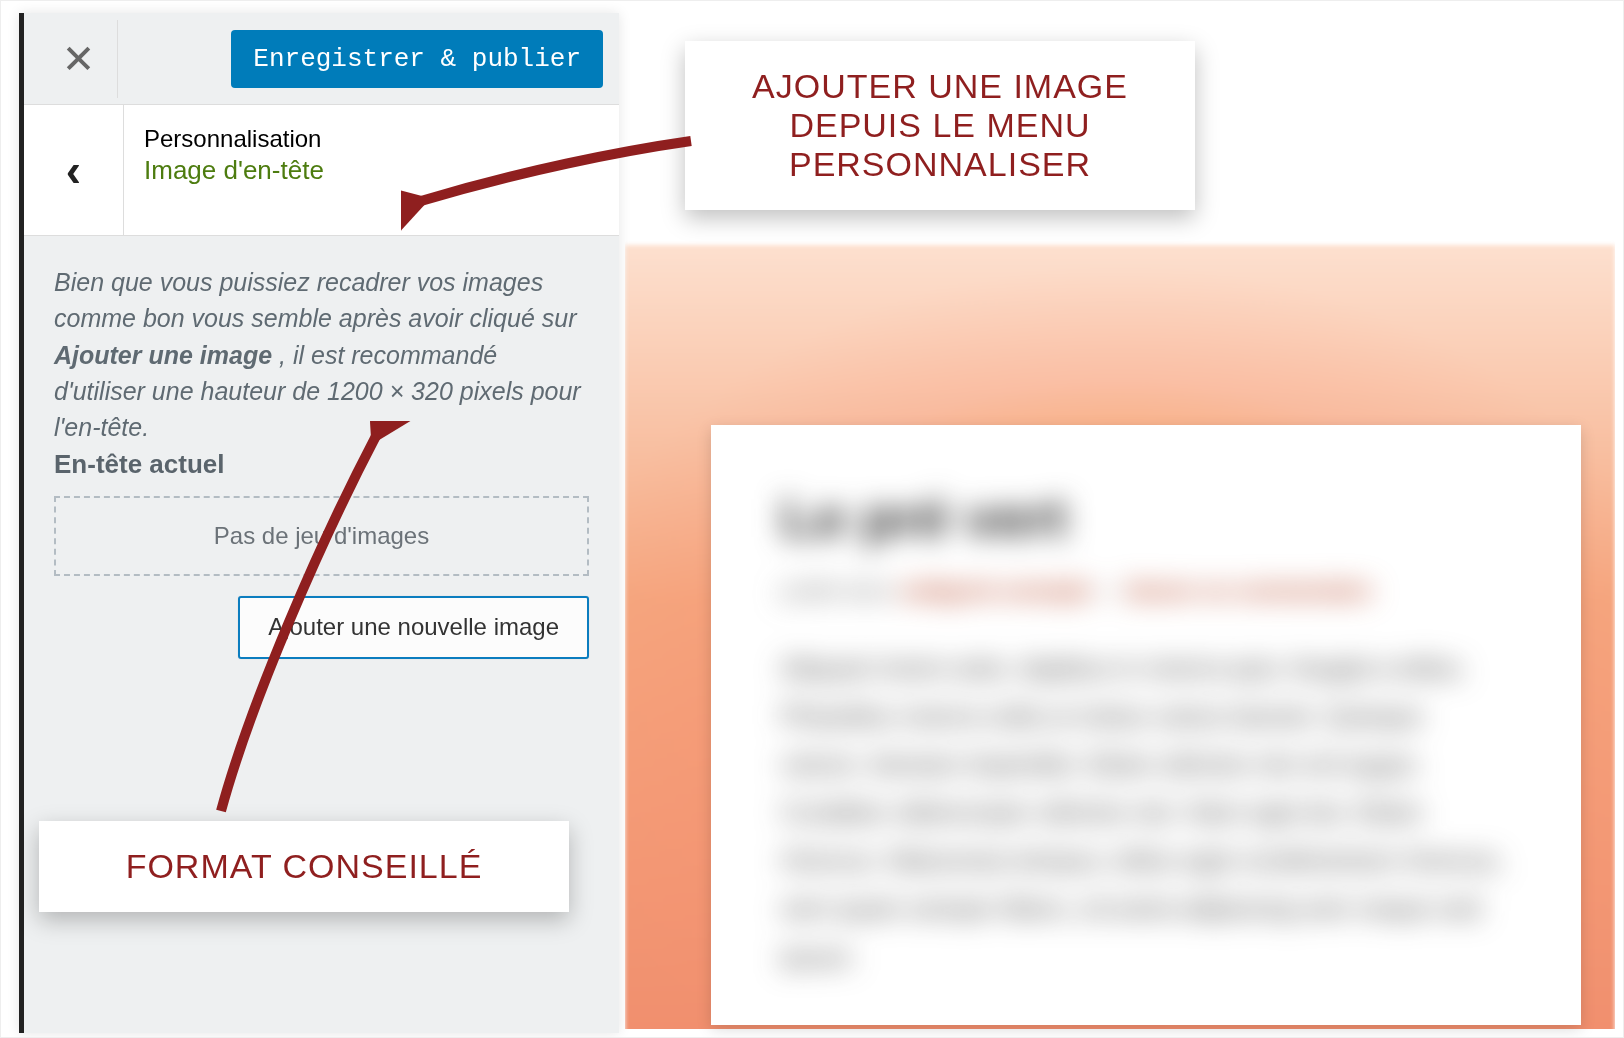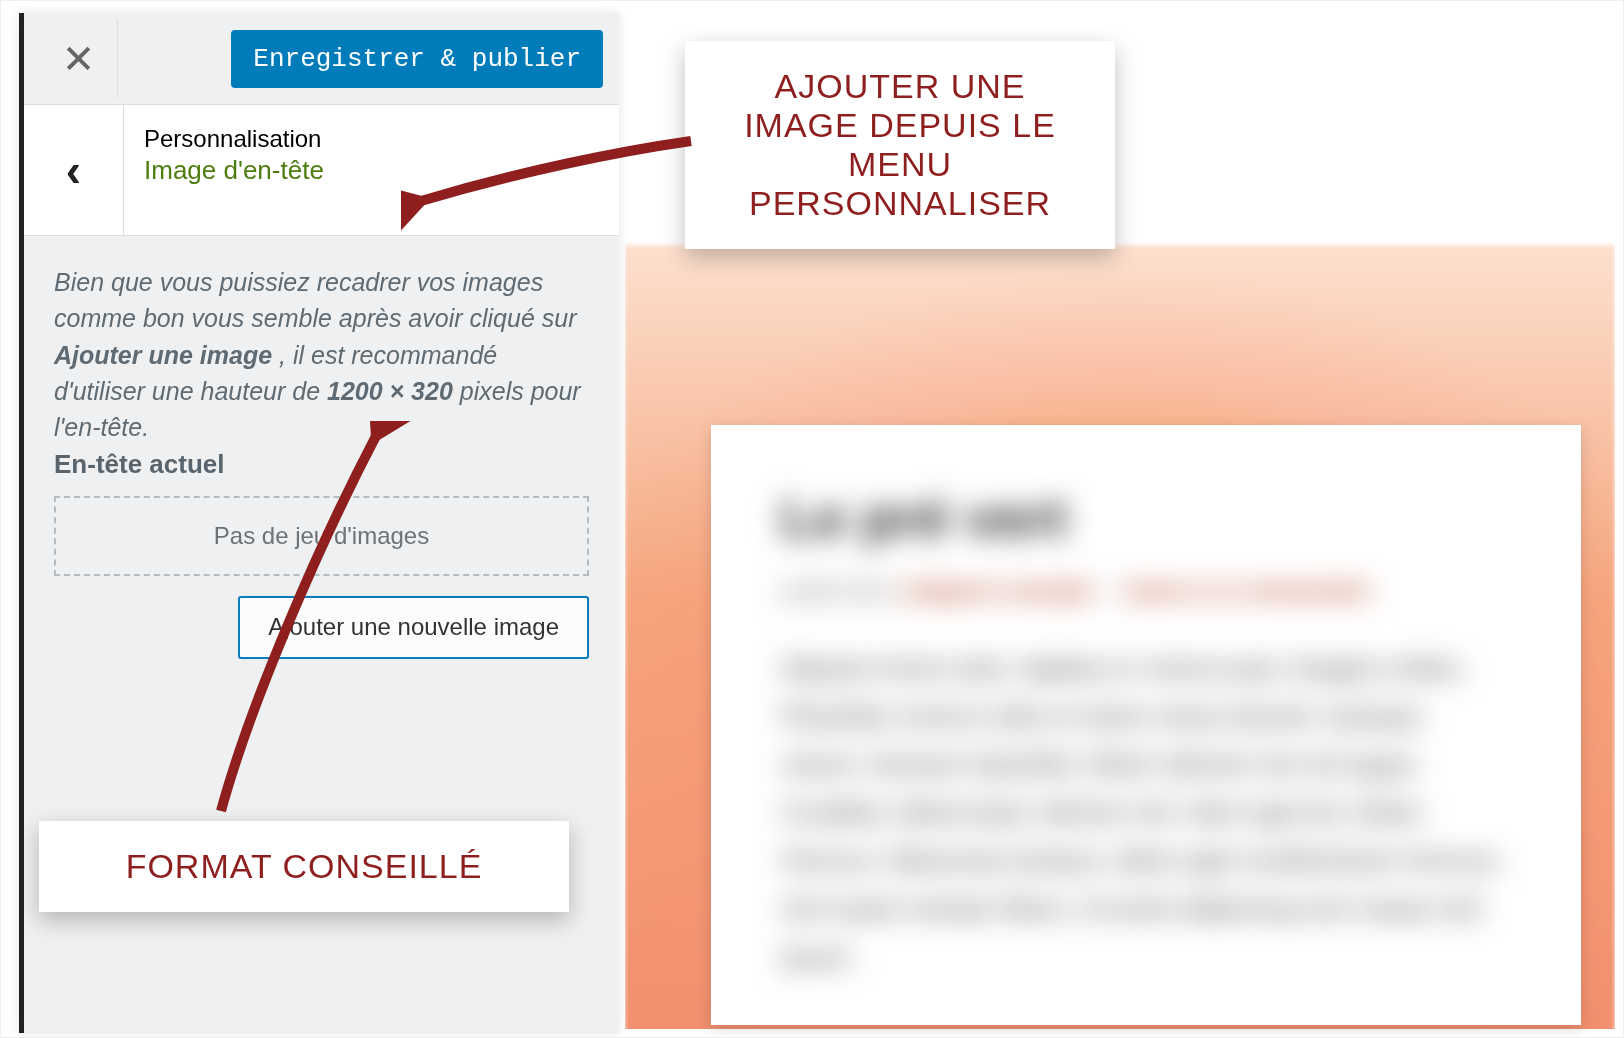--- a/index.html
+++ b/index.html
@@ -31,21 +31,21 @@
   .back-btn {
     width:100px; height:130px; display:flex; align-items:center; justify-content:center;
     font-size:46px; font-weight:700; color:#222; cursor:pointer; border-right:1px solid #ddd;
   }
   .section-titles { padding:20px 20px 22px 20px; }
   .breadcrumb { font-size:24px; color:#000000; margin-bottom:2px; }
   .section-title { font-size:26px; color:#4d7c0f; font-weight:400; }
   .panel-body { padding:28px 30px; }
   .desc { font-size:25px; color:#5f6a72; font-style:italic; line-height:1.45; }
   .desc b.strong1 { font-weight:700; font-style:italic; }
-  .desc b.strong2 { font-weight:700; font-style:italic; }
+  .desc b.strong2 { font-weight:400; font-style:italic; }
   .sub-heading { font-size:26px; font-weight:700; color:#5a646c; margin-top:4px; }
   .dropzone {
     border:2px dashed #b3bcc3; height:80px; display:flex; align-items:center; justify-content:center;
     color:#6b7278; font-size:24px; margin-top:16px; background:transparent;
   }
   .add-area { display:flex; justify-content:flex-end; margin-top:20px; }
   .add-btn {
     background:#fcfcfc; border:2px solid #0b7dbf; color:#333; font-size:24px;
     padding:12px 28px; border-radius:3px; line-height:1.45; text-align:center;
     box-shadow:0 0 0 1px rgba(0,0,0,0.02);
@@ -73,21 +73,21 @@
   .meta { font-size:22px; color:#666; margin-bottom:40px; }
   .meta .link { color:#b23a1a; font-weight:600; }
   .para { font-size:26px; color:#333; line-height:1.85; }
 
   
   .callout {
     position:absolute; background:#fff; box-shadow:0 8px 22px rgba(0,0,0,0.25);
     padding:26px 30px; text-align:center; color:#8f1f1f; font-size:34px; letter-spacing:1px;
     font-weight:500;
   }
-  .callout.top  { left:684px;  top:40px;  width:430px; }
+  .callout.top  { left:684px;  top:40px;  width:510px; }
   .callout.bottom { left:38px;  top:820px; width:530px; }
 
   
   .arrow { position:absolute; color:#8f1f1f; }
   .arrow svg { display:block; }
 </style>
 </head>
 <body>
 
 <div class="stage">

